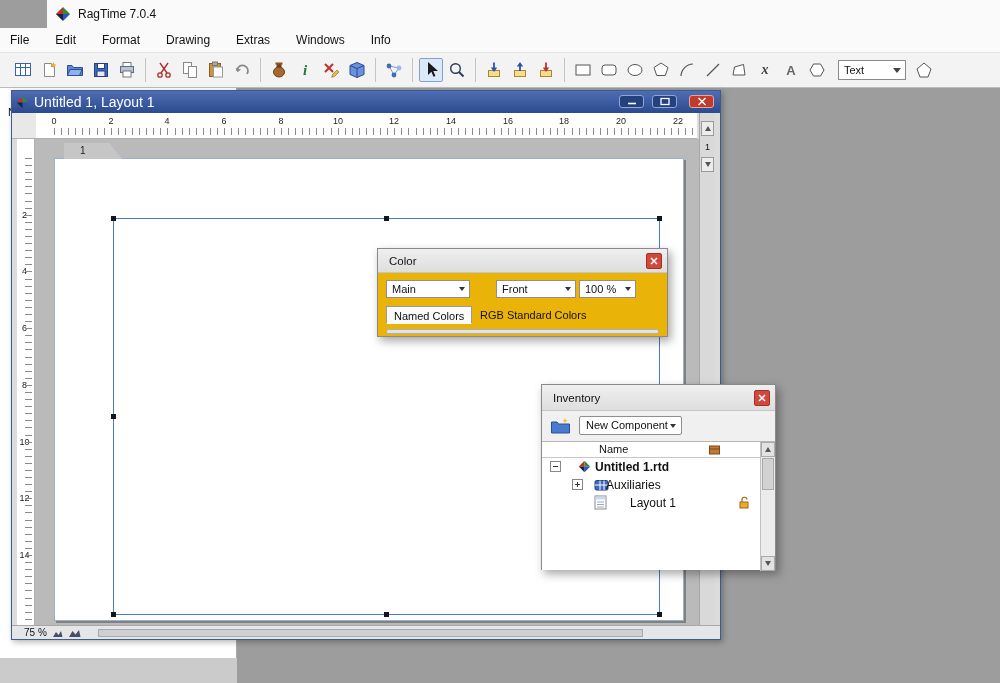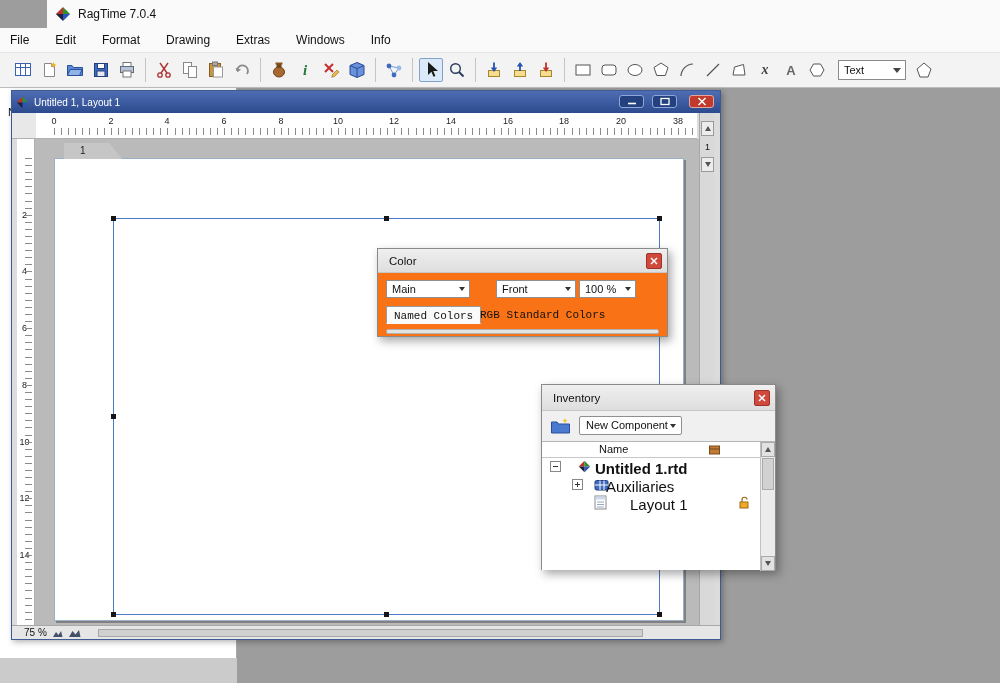--- a/index.html
+++ b/index.html
@@ -31,21 +31,21 @@
 .combo.disabled { background:#e9e9e9; border-color:#b5b5b5; }
 .combo.disabled::after { border-top-color:#999; }
 .groupbox { position:absolute; height:25px; border:1px solid #c3c3d0; border-radius:3px; display:flex; align-items:center; justify-content:space-around; background:#fdfdfd; }
 .gico { display:flex; }
 .sico { position:absolute; width:18px; height:18px; display:flex; align-items:center; justify-content:center; }
 .sbtn { position:absolute; height:19px; border:1px solid #8f8f8f; border-radius:3px; background:#f2f2f2; font-size:11px; display:flex; align-items:center; justify-content:center; }
 
 
 #doc-window { position:absolute; left:11px; top:2px; width:710px; height:550px; border:1px solid #3f5a92; background:#e6e6e6; box-shadow:2px 2px 6px rgba(0,0,0,.3); }
 .doc-titlebar { position:absolute; left:0; top:0; width:708px; height:22px; background:linear-gradient(#4e6db3,#2c4a8e); display:flex; align-items:center; padding-left:4px; gap:5px; }
-.doc-title { color:#fff; font-size:10px; }
+.doc-title { color:#fff; font-size:14px; }
 .winbtn { position:absolute; width:25px; height:13px; top:4px; border-radius:3px; background:#23407f; border:1px solid #8fa6d8; display:flex; align-items:center; justify-content:center; }
 .winbtn.close { background:#c23a2c; border-color:#e3a79c; }
 .doc-body { position:absolute; left:0; top:22px; width:708px; height:526px; background:#dcdcdc; }
 .h-ruler { position:absolute; left:24px; top:0; width:661px; height:26px; background:#fff; border-bottom:1px solid #b0b0b0; }
 .rn { position:absolute; top:3px; transform:translateX(-50%); font-size:9px; color:#222; }
 .hticks { position:absolute; left:18px; right:2px; bottom:3px; height:7px; background:repeating-linear-gradient(to right,#8a8a8a 0,#8a8a8a 1px,transparent 1px,transparent 7.09px); }
 .corner { position:absolute; left:0; top:0; width:24px; height:26px; background:#e8e8e8; border-bottom:1px solid #b0b0b0; }
 .v-ruler { position:absolute; left:5px; top:26px; width:18px; height:486px; background:#fff; border-right:1px solid #b0b0b0; }
 .rnv { position:absolute; left:0; width:15px; text-align:center; transform:translateY(-50%); font-size:9px; color:#222; }
 .vticks { position:absolute; top:19px; height:463px; right:2px; width:7px; background:repeating-linear-gradient(to bottom,#8a8a8a 0,#8a8a8a 1px,transparent 1px,transparent 7.09px); }
@@ -59,37 +59,37 @@
 .page-tab { position:absolute; left:52px; top:30px; width:58px; height:16px; background:#c6c6c6; clip-path:polygon(0 0,78% 0,100% 100%,0 100%); font-size:10px; line-height:16px; padding-left:16px; color:#222; }
 .nav-col { position:absolute; left:687px; top:0; width:15px; height:512px; background:#d9d9d9; border-left:1px solid #a8a8a8; }
 .nav-btn { position:absolute; left:1px; width:13px; height:15px; background:#ececec; border:1px solid #9a9a9a; display:flex; align-items:center; justify-content:center; }
 .tri-up { width:0; height:0; border:3.5px solid transparent; border-bottom:5px solid #555; margin-top:-3px; }
 .tri-dn { width:0; height:0; border:3.5px solid transparent; border-top:5px solid #555; margin-bottom:-3px; }
 .nav-num { position:absolute; left:1px; top:26px; width:13px; height:16px; font-size:9px; text-align:center; line-height:16px; }
 .doc-status { position:absolute; left:0; top:512px; width:708px; height:14px; background:#e6e6e6; border-top:1px solid #a8a8a8; display:flex; align-items:center; padding-left:12px; gap:5px; font-size:10px; }
 .hstrack { height:8px; width:545px; margin-left:12px; background:#d0d0d0; border:1px solid #a8a8a8; }
 
 
-.dialog { position:absolute; background:#f97316; border:1px solid #8a8a8a; box-shadow:3px 4px 9px rgba(0,0,0,.35); }
+.dialog { position:absolute; background:#eab308; border:1px solid #8a8a8a; box-shadow:3px 4px 9px rgba(0,0,0,.35); }
 .dlg-titlebar { position:relative; height:24px; background:linear-gradient(#efefef,#dedede); border-bottom:1px solid #c6c6c6; display:flex; align-items:center; padding-left:11px; }
 .dlg-title { font-size:11.5px; }
 .dlg-close { position:absolute; right:5px; top:4px; width:16px; height:16px; background:#cf4a3c; border:1px solid #a03028; border-radius:2px; display:flex; align-items:center; justify-content:center; }
 #color-dialog { left:377px; top:160px; width:291px; height:89px; z-index:5; }
 .ccombo { position:absolute; height:18px; border:1px solid #8f8f8f; background:#fff; font-size:11px; line-height:16px; padding-left:5px; }
 .ccombo::after { content:""; position:absolute; right:4px; top:6px; border:3.5px solid transparent; border-top:4.5px solid #333; }
-.tab { position:absolute; height:18px; font-size:11px; line-height:16px; padding:1px 7px;font-family:Liberation Mono, monospace; }
+.tab { position:absolute; height:18px; font-size:11px; line-height:16px; padding:1px 7px; }
 .tab.active { background:#fafafa; border:1px solid #9a9a9a; border-bottom:1px solid #fafafa; }
 .groove { position:absolute; left:8px; right:8px; top:80px; height:5px; background:#e2e2e2; border:1px solid #b0b0b0; border-radius:2px; }
 #inventory-dialog { left:541px; top:296px; width:235px; height:186px; z-index:6; }
 .inv-toolbar { position:absolute; left:0; top:26px; width:233px; height:30px; background:#f0f0f0; }
 .inv-btn { position:absolute; left:37px; top:5px; width:103px; height:19px; background:#fff; border:1px solid #8f8f8f; border-radius:2px; font-size:11px; line-height:17px; padding-left:6px; }
 .inv-btn::after { content:""; position:absolute; right:5px; top:7px; border:3.5px solid transparent; border-top:4.5px solid #333; }
 .inv-body { position:absolute; left:0; top:56px; width:233px; height:129px; background:#fff; border-top:1px solid #b5b5b5; }
 .inv-header { position:absolute; left:0; top:0; width:218px; height:16px; border-bottom:1px solid #c8c8c8; font-size:11px; }
-.inv-row { position:absolute; left:0; width:218px; height:18px; font-size:15px; }
+.inv-row { position:absolute; left:0; width:218px; height:18px; font-size:12px; }
 .inv-row .rlabel { position:absolute; top:2px; }
 .inv-row.bold .rlabel { font-weight:bold; }
 .expander { position:absolute; width:11px; height:11px; top:3px; border:1px solid #888; background:#fff; }
 .expander::before { content:""; position:absolute; left:2px; right:2px; top:4px; height:1px; background:#333; }
 .expander.plus::after { content:""; position:absolute; top:2px; bottom:2px; left:4px; width:1px; background:#333; }
 .chk { position:absolute; width:13px; height:13px; top:2px; border:1px solid #777; background:#fff; display:flex; align-items:center; justify-content:center; }
 .inv-scroll { position:absolute; right:0; top:0; width:15px; height:129px; background:#ececec; border-left:1px solid #c0c0c0; }
 .sarrow { position:absolute; left:0; width:14px; height:15px; background:#e2e2e2; border:1px solid #aaa; display:flex; align-items:center; justify-content:center; }
 .sthumb { position:absolute; left:1px; top:16px; width:12px; height:32px; background:#d2d2d2; border:1px solid #aaa; }
 .lock { position:absolute; top:2px; }
@@ -513,21 +513,21 @@
         <span class="rn" style="left:75px">2</span>
         <span class="rn" style="left:131px">4</span>
         <span class="rn" style="left:188px">6</span>
         <span class="rn" style="left:245px">8</span>
         <span class="rn" style="left:302px">10</span>
         <span class="rn" style="left:358px">12</span>
         <span class="rn" style="left:415px">14</span>
         <span class="rn" style="left:472px">16</span>
         <span class="rn" style="left:528px">18</span>
         <span class="rn" style="left:585px">20</span>
-        <span class="rn" style="left:642px">38</span>
+        <span class="rn" style="left:642px">22</span>
         <div class="hticks"></div>
       </div>
       <div class="v-ruler">
         <span class="rnv" style="top:76px">2</span>
         <span class="rnv" style="top:132px">4</span>
         <span class="rnv" style="top:189px">6</span>
         <span class="rnv" style="top:246px">8</span>
         <span class="rnv" style="top:303px">10</span>
         <span class="rnv" style="top:359px">12</span>
         <span class="rnv" style="top:416px">14</span>

